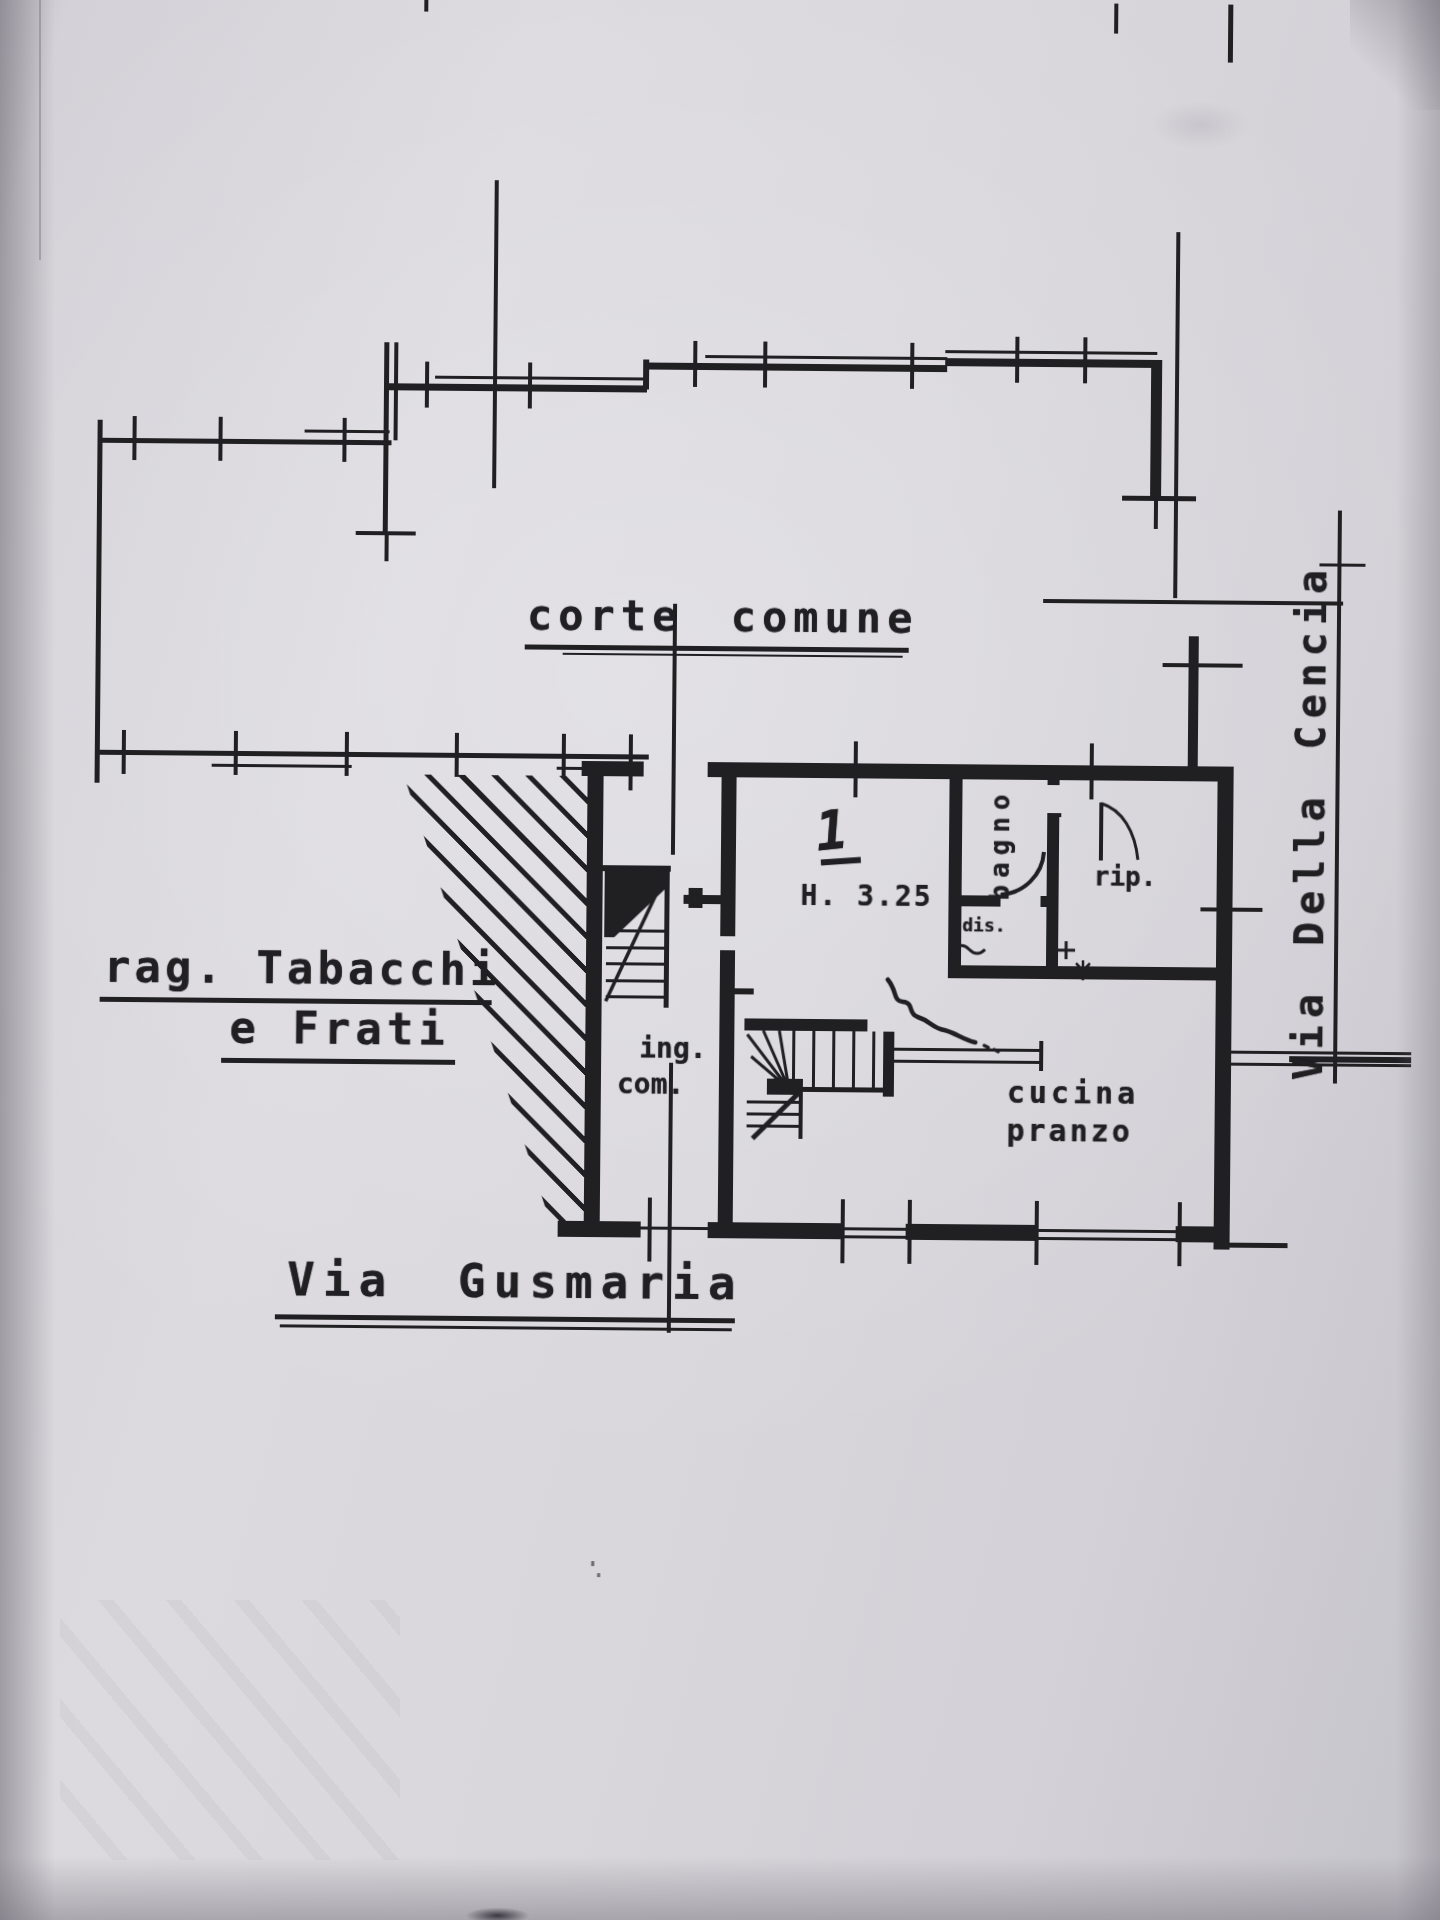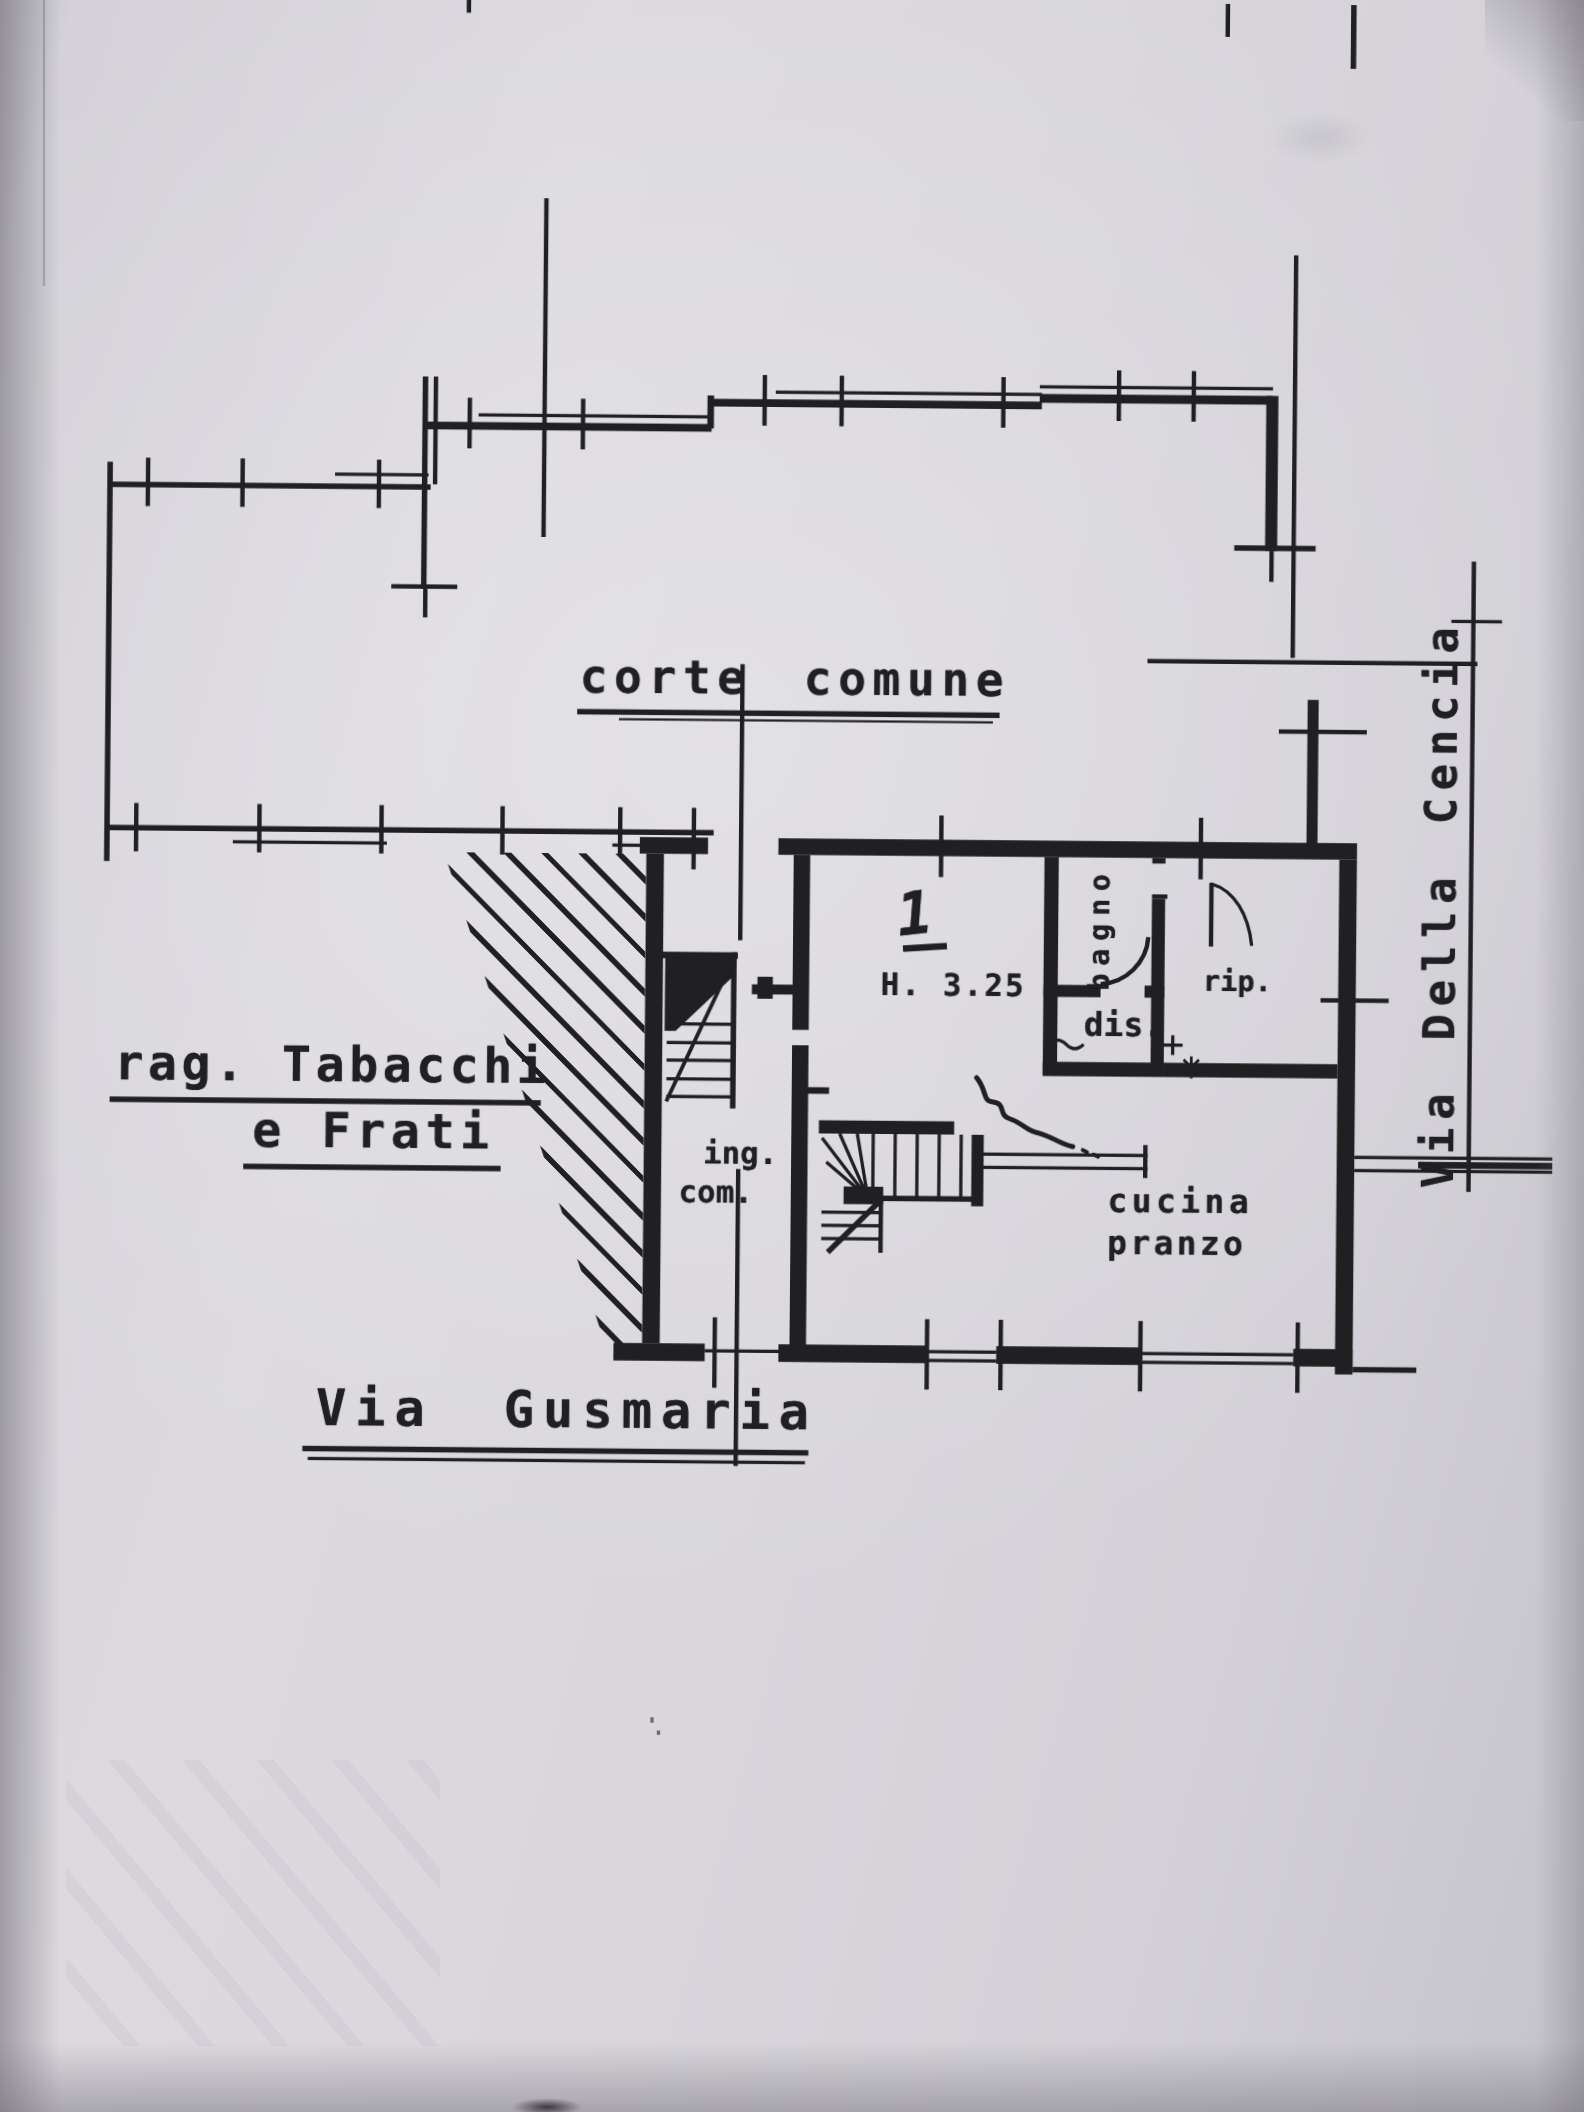--- a/index.html
+++ b/index.html
@@ -180,22 +180,22 @@
                 transform:rotate(-90deg);transform-origin:0 0;">Via Della Cencia</div>
     <i class="ul" style="left:1334px;top:505px;width:4px;height:573px"></i>
     <i class="tk" style="left:1316px;top:558px;width:46px;height:3px"></i>
 
     <div class="txt" style="left:814px;top:798px;font-size:54px;font-style:italic;transform:rotate(-7deg);">1</div>
     <i class="ln" style="left:820px;top:857px;width:40px;height:6px;transform:rotate(-4deg);"></i>
 
     <div class="txt" style="left:800px;top:878px;font-size:28px;letter-spacing:2px;">H. 3.25</div>
 
     <div class="txt" style="left:984px;top:898px;font-size:26px;letter-spacing:7px;transform:rotate(-90deg);transform-origin:0 0;">bagno</div>
-    <div class="txt" style="left:962px;top:912px;font-size:30px;padding-left:23px;">dis.</div>
-    <div class="txt" style="left:1093px;top:858px;font-size:26px;margin-top:16px;">rip.</div>
+    <div class="txt" style="left:962px;top:912px;font-size:18px;">dis.</div>
+    <div class="txt" style="left:1093px;top:858px;font-size:26px;">rip.</div>
     <div class="txt" style="left:640px;top:1032px;font-size:28px;">ing.</div>
     <div class="txt" style="left:618px;top:1068px;font-size:28px;">com.</div>
     <div class="txt" style="left:1008px;top:1072px;font-size:30px;letter-spacing:4px;">cucina</div>
     <div class="txt" style="left:1008px;top:1110px;font-size:30px;letter-spacing:3px;">pranzo</div>
   </div>
 
   <div class="shade" style="left:0;top:0;width:55px;height:1920px;background:linear-gradient(90deg,rgba(110,106,116,.55),rgba(110,106,116,0));"></div>
   <div class="shade" style="left:39px;top:0;width:2px;height:260px;background:rgba(80,78,88,.3);"></div>
   <div class="shade" style="left:1396px;top:0;width:44px;height:1920px;background:linear-gradient(270deg,rgba(120,116,126,.4),rgba(120,116,126,0));"></div>
   <div class="shade" style="left:1350px;top:0;width:90px;height:110px;background:linear-gradient(225deg,rgba(105,100,112,.5),rgba(105,100,112,0) 70%);"></div>

